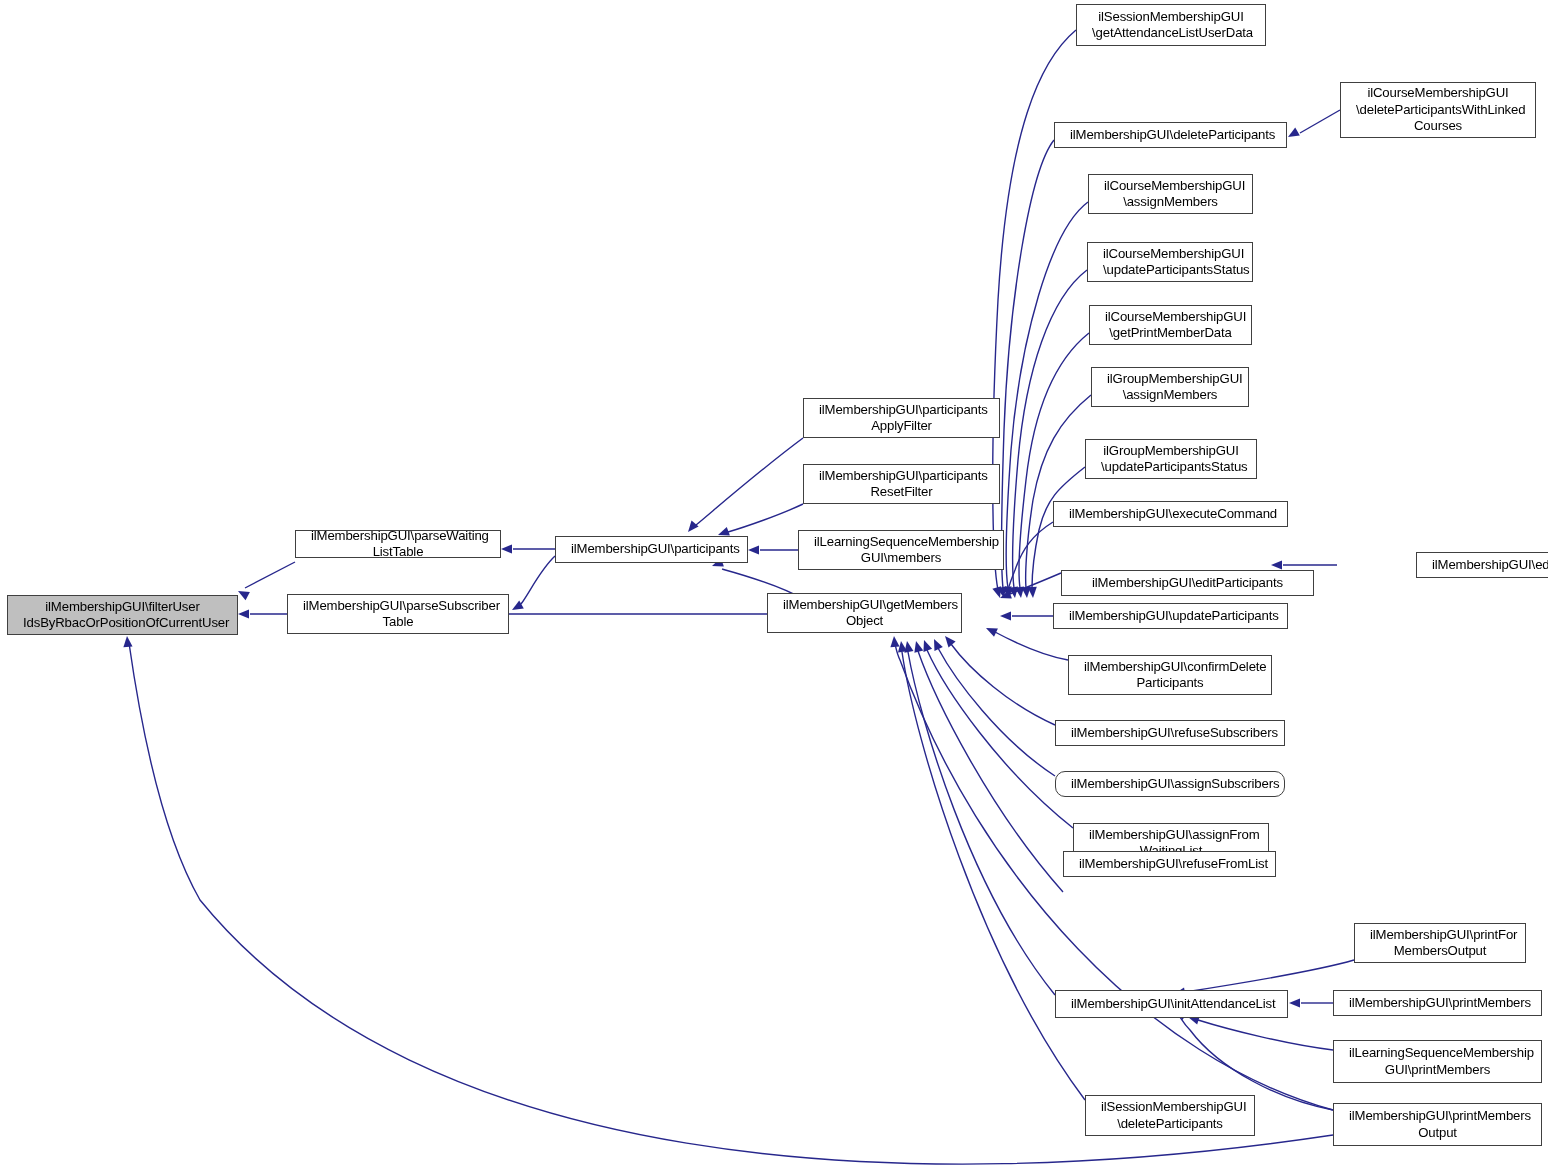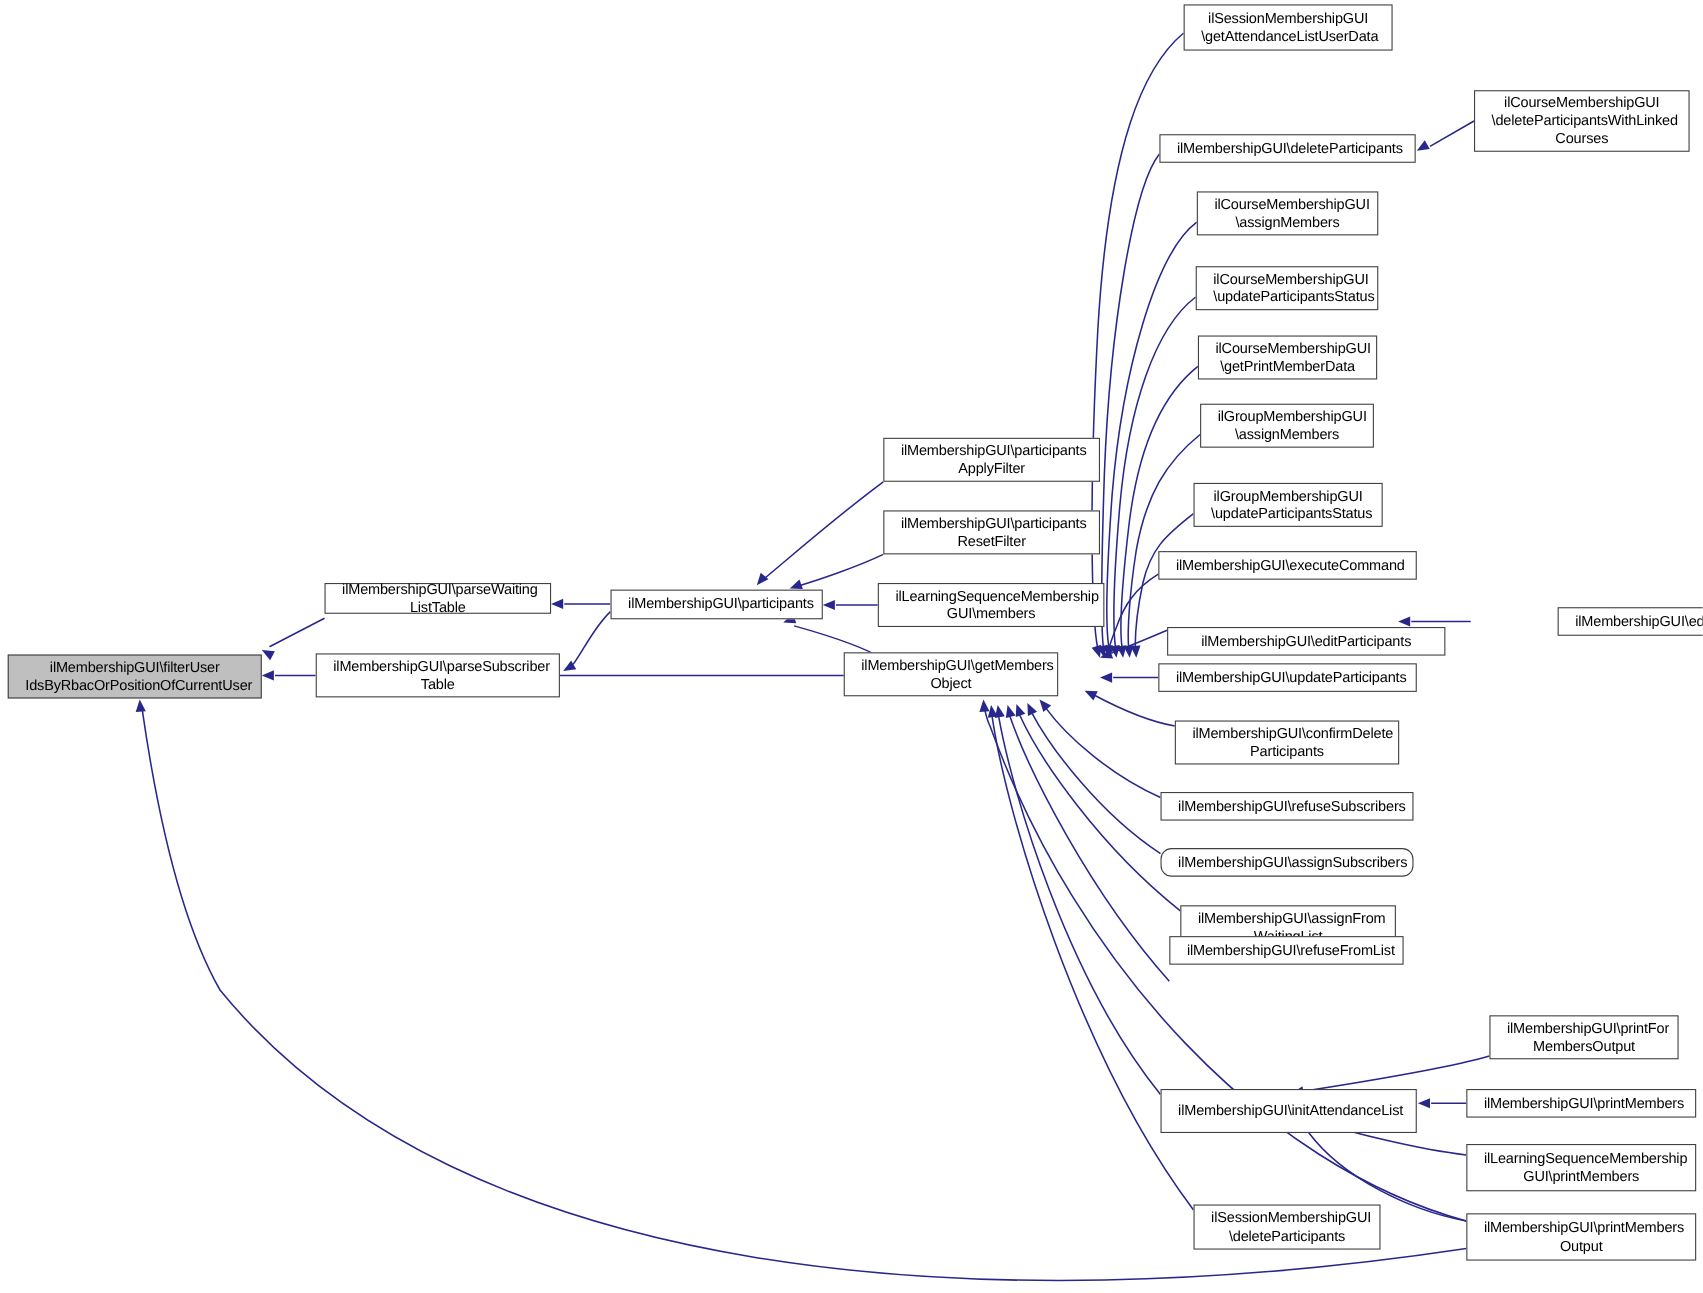--- a/index.html
+++ b/index.html
@@ -142,21 +142,21 @@
       <div class="node" style="left: 1053px; top: 603px; width: 235px; height: 26px;"><span class="lbl">ilMembershipGUI\updateParticipants</span></div>
       <div class="node" style="left: 1068px; top: 655px; width: 204px; height: 40px;"><span class="lbl">ilMembershipGUI\confirmDelete
 Participants</span></div>
       <div class="node" style="left: 1055px; top: 720px; width: 230px; height: 26px;"><span class="lbl">ilMembershipGUI\refuseSubscribers</span></div>
       <div class="node" style="left: 1055px; top: 771px; width: 230px; height: 26px; border-radius: 10px;"><span class="lbl">ilMembershipGUI\assignSubscribers</span></div>
       <div class="node" style="left: 1073px; top: 823px; width: 196px; height: 40px;"><span class="lbl">ilMembershipGUI\assignFrom
 WaitingList</span></div>
       <div class="node" style="left: 1063px; top: 851px; width: 213px; height: 26px;"><span class="lbl">ilMembershipGUI\refuseFromList</span></div>
       <div class="node" style="left: 1354px; top: 923px; width: 172px; height: 40px;"><span class="lbl">ilMembershipGUI\printFor
 MembersOutput</span></div>
-      <div class="node" style="left: 1055px; top: 990px; width: 233px; height: 40px;"><span class="lbl">ilMembershipGUI\initAttendanceList</span></div>
+      <div class="node" style="left: 1055px; top: 990px; width: 233px; height: 28px;"><span class="lbl">ilMembershipGUI\initAttendanceList</span></div>
       <div class="node" style="left: 1333px; top: 990px; width: 209px; height: 26px;"><span class="lbl">ilMembershipGUI\printMembers</span></div>
       <div class="node" style="left: 1333px; top: 1040px; width: 209px; height: 43px;"><span class="lbl">ilLearningSequenceMembership
 GUI\printMembers</span></div>
       <div class="node" style="left: 1085px; top: 1095px; width: 170px; height: 41px;"><span class="lbl">ilSessionMembershipGUI
 \deleteParticipants</span></div>
       <div class="node" style="left: 1333px; top: 1103px; width: 209px; height: 43px;"><span class="lbl">ilMembershipGUI\printMembers
 Output</span></div>
     </div>
 </div>
 

